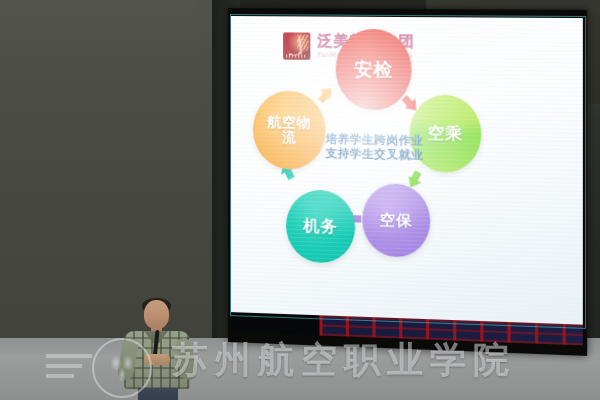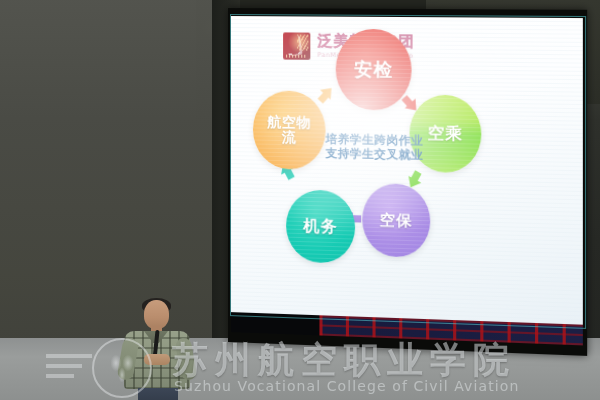--- a/index.html
+++ b/index.html
@@ -397,16 +397,15 @@
     <div class="p-armR"></div>
     <div class="p-mic"></div>
     <div class="p-hands"></div>
     <div class="p-legs"></div>
   </div>
 
   <div class="watermark">
     <div class="wm-wings"></div>
     <div class="wm-emblem"></div>
     <div class="wm-cn">苏州航空职业学院</div>
-    <div class="wm-en">Suzhou Vocational College of Civil Aviation</div>
   </div>
 
 </div>
 
 </body></html>

